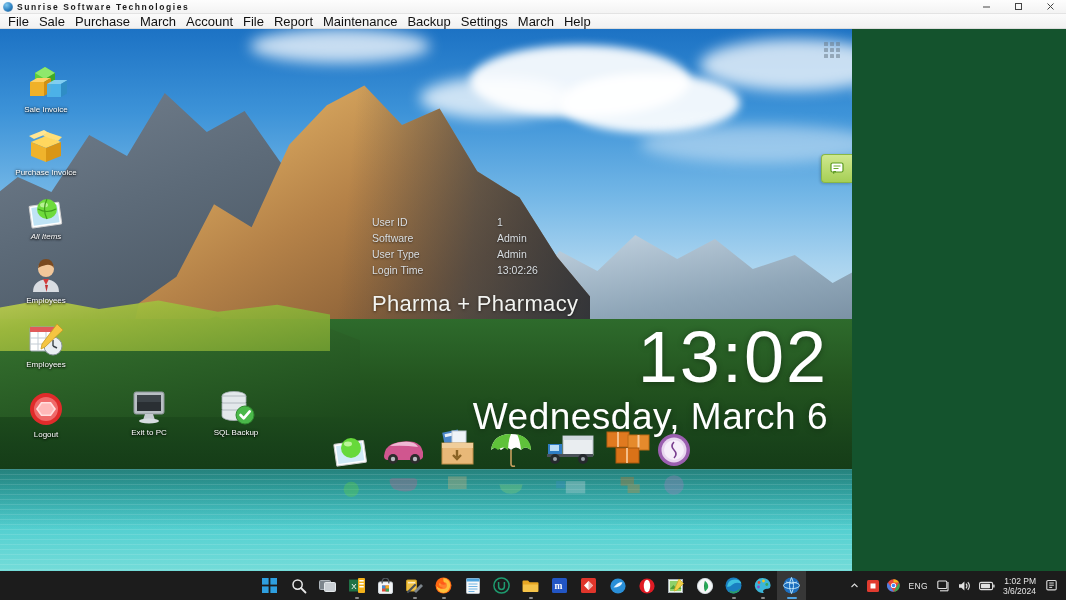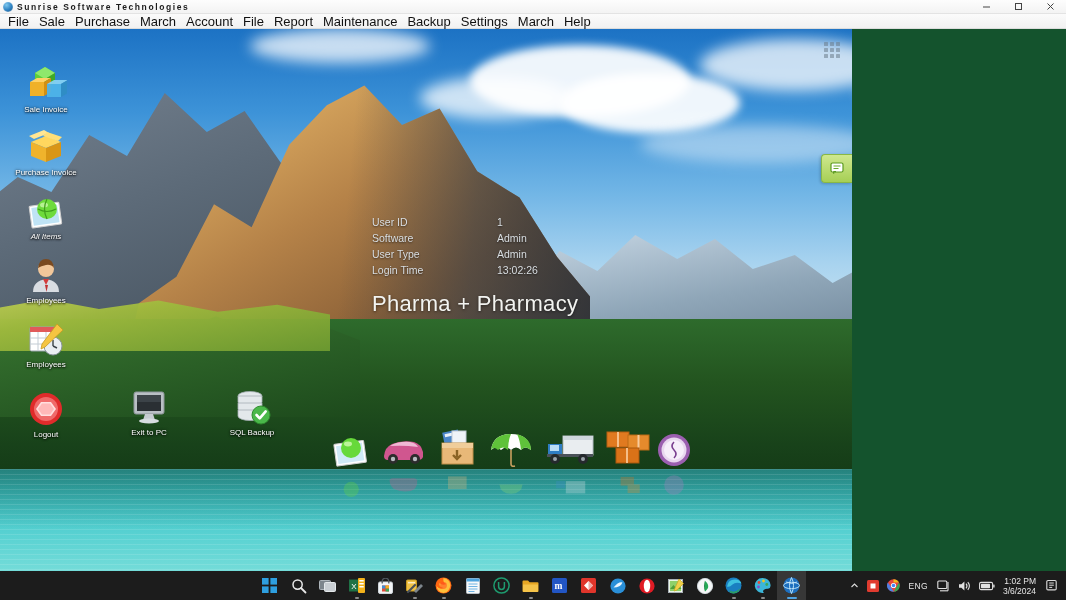--- a/index.html
+++ b/index.html
@@ -395,21 +395,21 @@
           <rect x="6" y="4" width="30" height="22" rx="2" fill="#b9bfc4" stroke="#8d949a"></rect>
           <rect x="9" y="7" width="24" height="16" fill="#2a2f33"></rect>
           <rect x="9" y="7" width="24" height="7" fill="#3c4348"></rect>
           <path d="M17 26 h8 l2 6 h-12 z" fill="#c6ccd1"></path>
           <ellipse cx="21" cy="33" rx="10" ry="2.4" fill="#d7dde1"></ellipse>
         </svg>
       </div>
       <div class="lbl">Exit to PC</div>
     </div>
 
-    <div class="dicon" style="left:208px;top:358px;">
+    <div class="dicon" style="left:192px;top:358px;">
       <div class="glyph">
         <svg width="42" height="38" viewBox="0 0 42 38">
           <g fill="#e3e8eb" stroke="#a4adb4" stroke-width=".8">
             <ellipse cx="19" cy="8" rx="12" ry="4.5"></ellipse>
             <path d="M7 8 v6 a12 4.5 0 0 0 24 0 V8z"></path>
             <path d="M7 15 v6 a12 4.5 0 0 0 24 0 V15z"></path>
             <path d="M7 22 v6 a12 4.5 0 0 0 24 0 V22z"></path>
           </g>
           <circle cx="30" cy="27" r="9" fill="#4ab84a" stroke="#2f8b2f"></circle>
           <path d="M25.5 27 l3.2 3.4 l6-7" stroke="#fff" stroke-width="2.6" fill="none" stroke-linecap="round" stroke-linejoin="round"></path>
@@ -432,20 +432,24 @@
         <span class="info-v">Admin</span>
       </div>
       <div class="info-row">
         <span class="info-k">Login Time</span>
         <span class="info-v">13:02:26</span>
       </div>
     </div>
 
     <div class="brand">Pharma + Pharmacy</div>
 
+    <div class="clock">
+      <div class="t">13:02</div>
+      <div class="d">Wednesday, March 6</div>
+    </div>
 
     <div class="dock">
 
       <div class="dock-item" style="left:2px;top:10px;">
         <svg width="40" height="34" viewBox="0 0 40 34">
           <g transform="rotate(-8 20 18)">
               <rect x="3" y="8" width="30" height="22" rx="1" fill="#fff" stroke="#ccc"></rect>
               <rect x="5" y="10" width="26" height="18" fill="#cfeaf7"></rect>
             </g>
           <circle cx="19" cy="14" r="10" fill="#67d93b"></circle>

